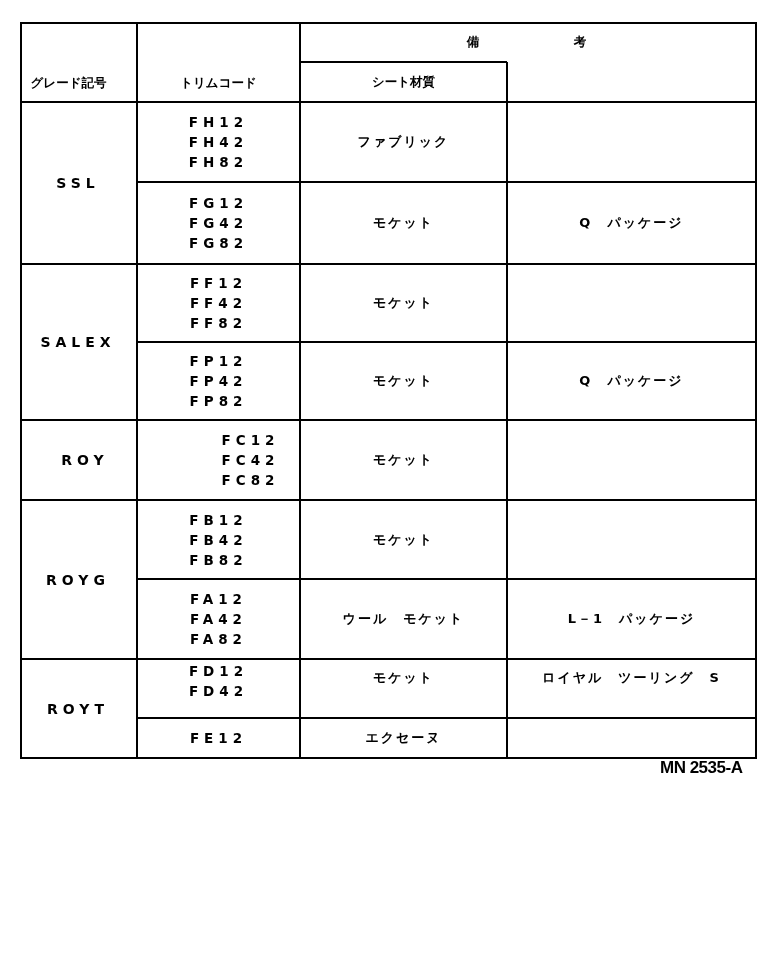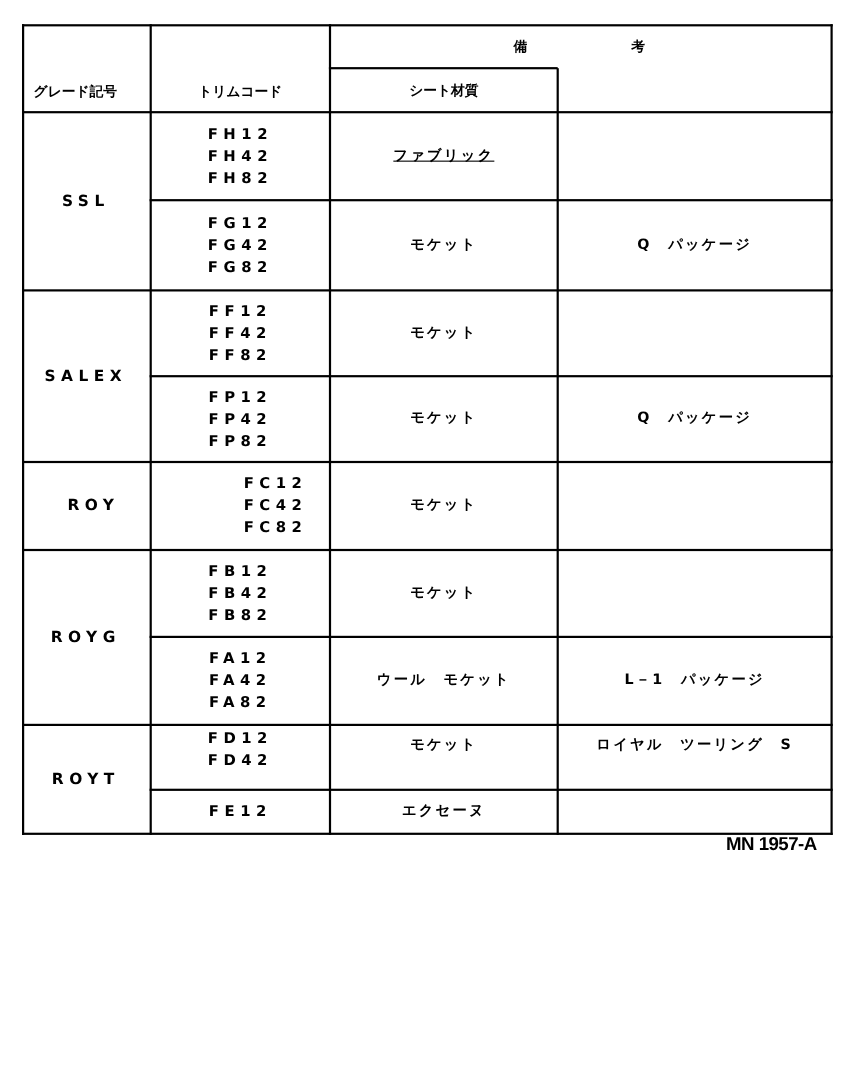--- a/index.html
+++ b/index.html
@@ -52,21 +52,21 @@
   <div class="cell grade" style="left:0;top:80px;width:116px;height:161px;">SSL</div>
 
   <div class="cell" style="left:281px;top:41px;width:205px;height:38px;font-size:12.5px;">シート材質</div>
   <div class="cell" style="left:118px;top:81px;width:161px;height:78px;">
     <div class="codes">
       <span>FH12</span>
       <span>FH42</span>
       <span>FH82</span>
     </div>
   </div>
-  <div class="cell spaced" style="left:281px;top:81px;width:205px;height:78px;text-decoration:underline;">ファブリック</div>
+  <div class="cell spaced" style="left:281px;top:81px;width:205px;height:78px;">ファブリック</div>
   <div class="cell" style="left:488px;top:81px;width:247px;height:78px;"></div>
 
   <div class="cell" style="left:118px;top:161px;width:161px;height:80px;">
     <div class="codes">
       <span>FG12</span>
       <span>FG42</span>
       <span>FG82</span>
     </div>
   </div>
   <div class="cell spaced" style="left:281px;top:161px;width:205px;height:80px;">モケット</div>
@@ -137,13 +137,13 @@
 
   <div class="cell" style="left:118px;top:697px;width:161px;height:38px;">
     <div class="codes">
       <span>FE12</span>
     </div>
   </div>
   <div class="cell spaced" style="left:281px;top:697px;width:205px;height:38px;">エクセーヌ</div>
   <div class="cell" style="left:488px;top:697px;width:247px;height:38px;"></div>
 </div>
 
-<div class="footer">MN 1957-A</div>
+<div class="footer">MN 2535-A</div>
 
 </body></html>

